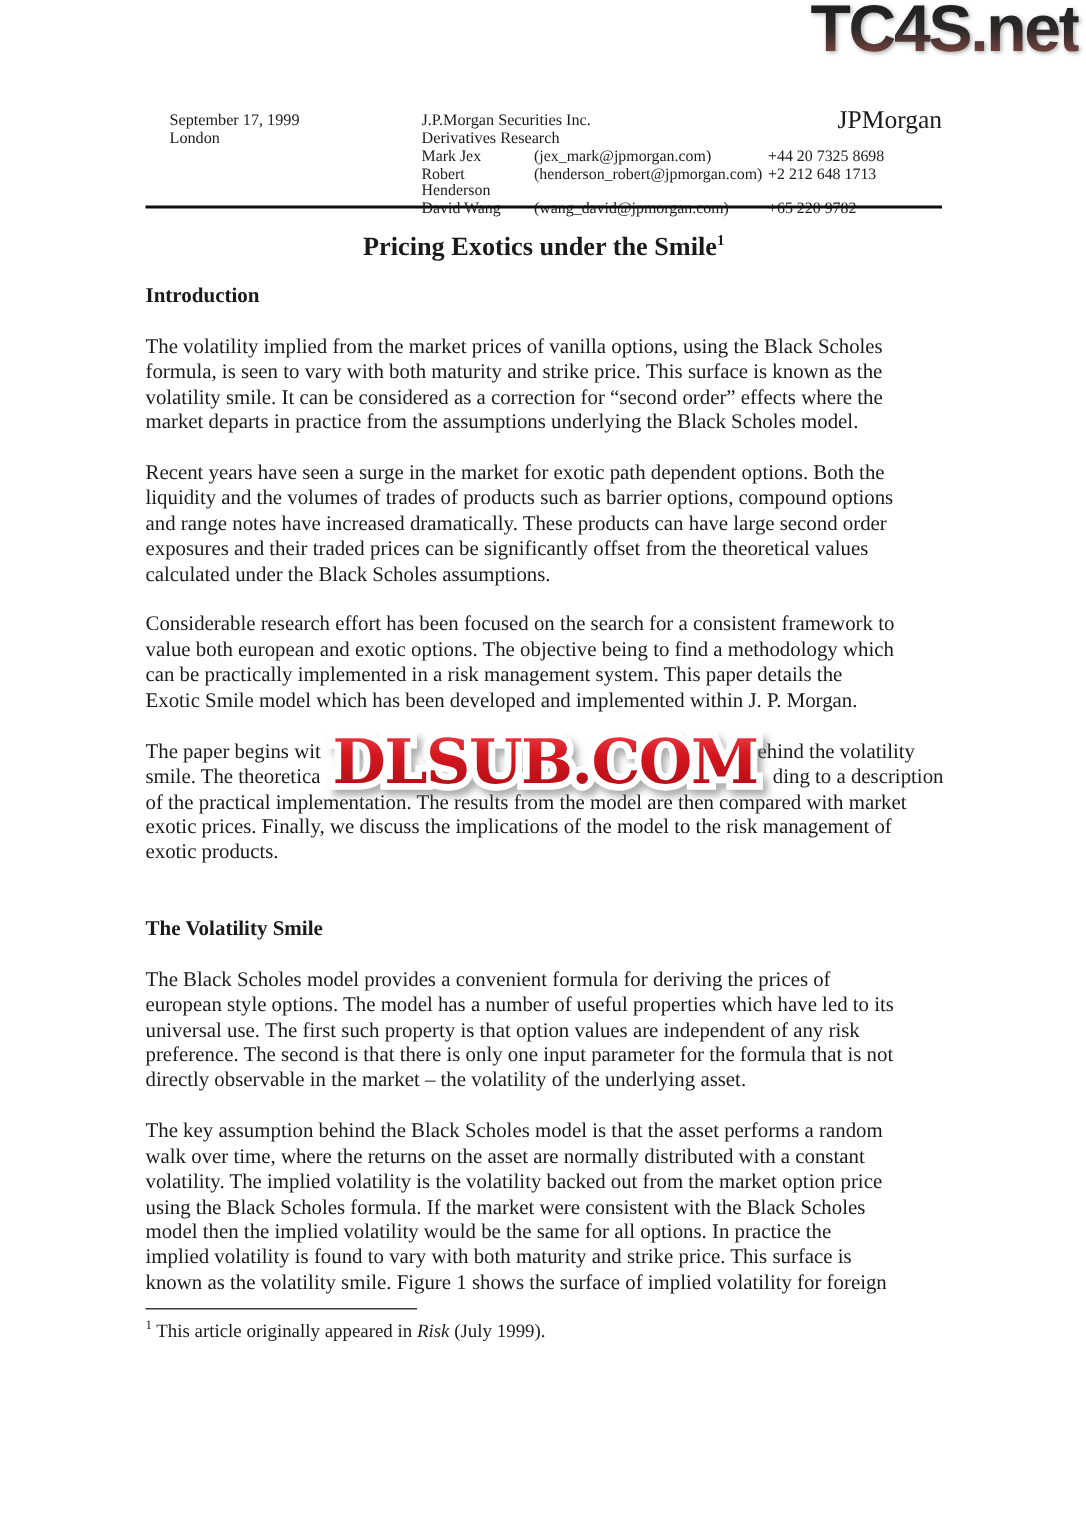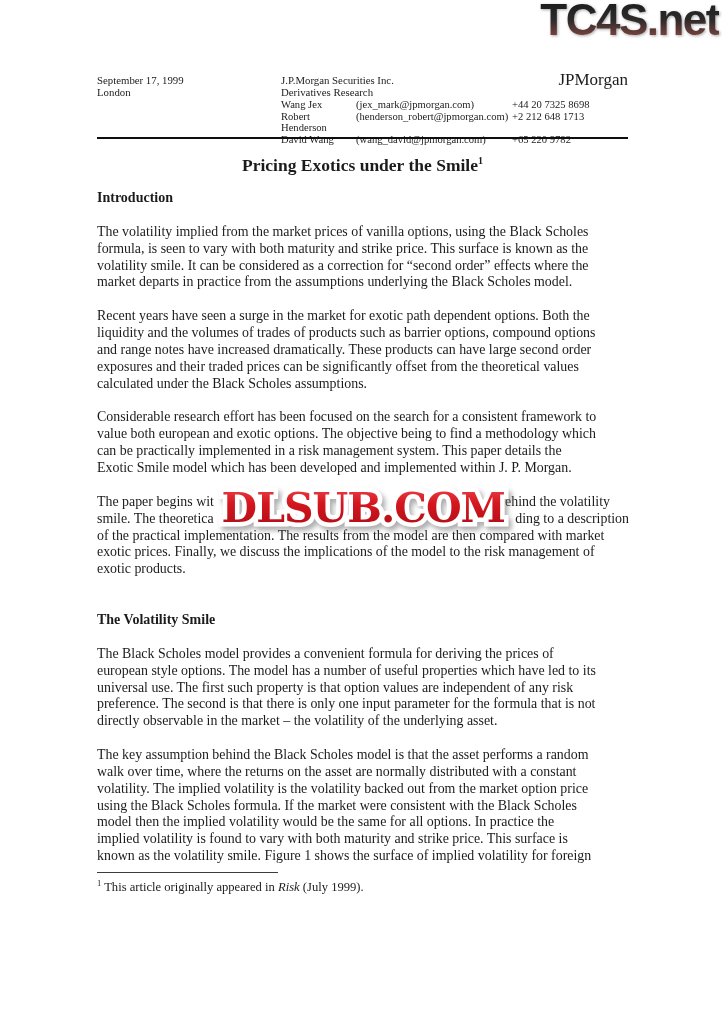--- a/index.html
+++ b/index.html
@@ -13,21 +13,21 @@
     position:absolute; top:-4px; right:5px;
     font-family:"Liberation Sans", sans-serif; font-weight:bold;
     font-size:44px; letter-spacing:-1.5px; line-height:48px;
     background:linear-gradient(180deg,#1c1c1c 10%,#2e2a2a 50%,#8a4a44 92%);
     -webkit-background-clip:text; background-clip:text; color:transparent;
     filter:drop-shadow(1px 1.5px 1.5px rgba(60,60,60,0.45));
   }
 
   
   .header { position:absolute; left:97px; top:74px; width:531px; font-size:10.8px; line-height:12.2px; }
-  .h-left  { position:absolute; left:0; top:0; }
+  .h-left  { position:absolute; left:16px; top:0; }
   .h-mid   { position:absolute; left:184px; top:0; }
   .h-brand { position:absolute; right:0; top:0; font-size:17px; font-weight:normal; }
   .contacts {
     position:absolute; left:184px; top:25px;
     display:grid; grid-template-columns:75px 156px auto;
     font-size:10.6px; line-height:11.6px;
   }
   .header-rule { position:absolute; left:97px; top:137px; width:531px; height:2px; background:#0e0e0e; }
 
   
@@ -102,21 +102,21 @@
     <div class="h-left">
       <div>September 17, 1999</div>
       <div>London</div>
     </div>
     <div class="h-mid">
       <div>J.P.Morgan Securities Inc.</div>
       <div>Derivatives Research</div>
     </div>
     <div class="h-brand">JPMorgan</div>
     <div class="contacts">
-      <div>Wang Jex</div>
+      <div>Mark Jex</div>
       <div>(jex_mark@jpmorgan.com)</div>
       <div>+44 20 7325 8698</div>
       <div>Robert Henderson</div>
       <div>(henderson_robert@jpmorgan.com)</div>
       <div>+2 212 648 1713</div>
       <div>David Wang</div>
       <div>(wang_david@jpmorgan.com)</div>
       <div>+65 220 9782</div>
     </div>
   </div>

